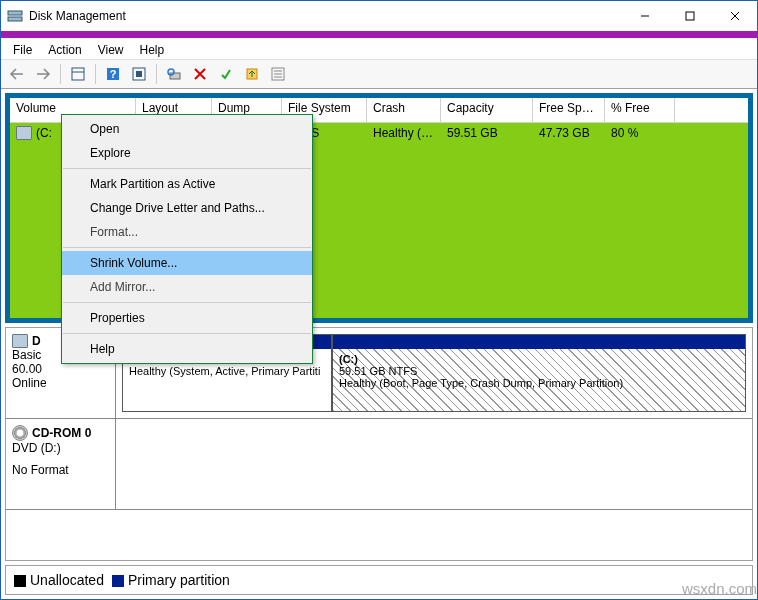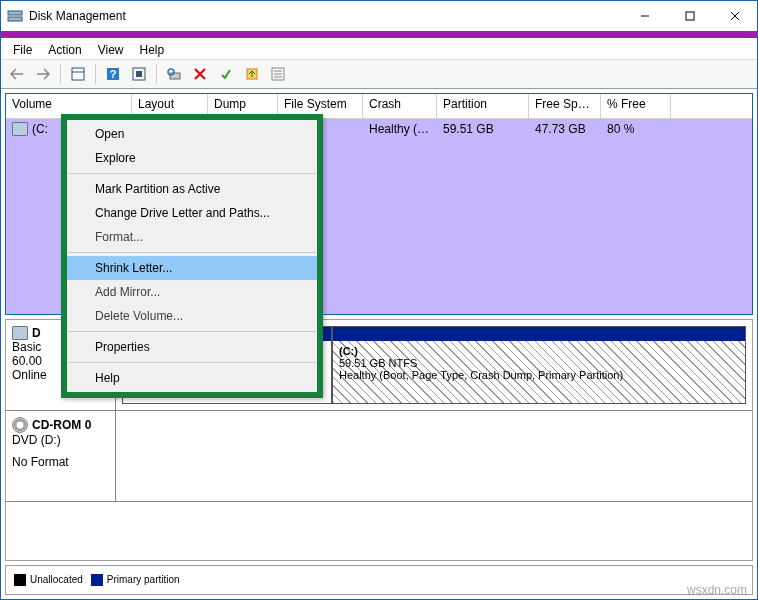--- a/index.html
+++ b/index.html
@@ -8,45 +8,45 @@
 .titlebar .icon{width:16px;height:16px;margin:0 6px;display:inline-block}
 .titlebar .title{flex:1;font-size:12px}
 .winbtns{display:flex}
 .winbtn{width:45px;height:29px;display:flex;align-items:center;justify-content:center}
 .menubar{height:21px;display:flex;align-items:flex-end;padding:0 4px;gap:0}
 .menubar span{padding:2px 8px}
 .toolbar{height:28px;border-top:1px solid #e0e0e0;border-bottom:1px solid #a0a0a0;display:flex;align-items:center;padding:0 4px;gap:2px;background:#f7f7f7}
 .tb{width:22px;height:22px;display:flex;align-items:center;justify-content:center;border:1px solid transparent}
 .tsep{width:1px;height:20px;background:#ccc;margin:0 3px}
 .content{flex:1;display:flex;flex-direction:column;padding:4px;gap:4px;overflow:hidden}
-.listpanel{height:220px;border:1px solid #0369a1;background:#c4b5fd;overflow:auto}
+.listpanel{height:220px;border:5px solid #0369a1;background:#84cc16;overflow:auto}
 .listhead{height:24px;border-bottom:1px solid #d0d0d0;background:#fff}
 .listhead,.listrow{display:flex}
 .col{padding:3px 6px;border-right:1px solid #e0e0e0;overflow:hidden;text-overflow:ellipsis;white-space:nowrap;box-sizing:border-box}
 .listhead .col{border-right:1px solid #d0d0d0}
 .c0{width:126px}.c1{width:76px}.c2{width:70px}.c3{width:85px}.c4{width:74px}.c5{width:92px}.c6{width:72px}.c7{width:70px}
 .listrow .col{border-right:none}
 .iconcell{display:flex;align-items:center;gap:4px}
 .graphpanel{flex:1;border:1px solid #a0a0a0;background:#fff;overflow:auto}
 .diskrow{display:flex;border-bottom:1px solid #888;height:90px}
 .diskinfo{width:110px;border-right:1px solid #888;padding:6px;box-sizing:border-box}
 .diskinfo .dname{font-weight:bold;display:flex;align-items:center;gap:4px}
 .diskparts{flex:1;display:flex;padding:6px;gap:0}
 .part{flex:1;border:1px solid #555;display:flex;flex-direction:column;box-sizing:border-box}
 .part .phdr{height:14px;flex-shrink:0}
 .part .pbody{padding:4px 6px;font-size:11px}
 .hatch{background-image:repeating-linear-gradient(45deg,#999 0 1px,transparent 1px 6px);background-color:#fff}
-.legend{height:28px;border:1px solid #a0a0a0;display:flex;align-items:center;padding:0 8px;gap:8px;font-size:10px}
+.legend{height:28px;border:1px solid #a0a0a0;display:flex;align-items:center;padding:0 8px;gap:8px;font-size:14px}
 .swatch{width:12px;height:12px;display:inline-block;vertical-align:middle;margin-right:4px}
-.ctx{position:absolute;left:60px;top:113px;width:250px;background:#f0f0f0;border:6px solid #15803d;box-shadow:2px 2px 4px rgba(0,0,0,.25);padding:2px 0;z-index:10}
+.ctx{position:absolute;left:60px;top:113px;width:250px;background:#f0f0f0;border:1px solid #15803d;box-shadow:2px 2px 4px rgba(0,0,0,.25);padding:2px 0;z-index:10}
 .ctx .mi{padding:5px 28px;white-space:nowrap}
 .ctx .mi.disabled{color:#404040}
 .ctx .mi.hl{background:#91c9f7}
 .ctx .msep{height:1px;background:#ccc;margin:3px 1px}
-.watermark{position:absolute;right:10px;bottom:2px;font-size:12px;color:#aaa}
+.watermark{position:absolute;right:0;bottom:2px;font-size:15px;color:#aaa}
 .driveicon{width:14px;height:12px;background:#bcd;border:1px solid #678;border-radius:1px;display:inline-block}
 .cdicon{width:14px;height:14px;border:1px solid #888;border-radius:50%;display:inline-block;background:radial-gradient(circle,#fff 30%,#ccc 31%,#888 60%,#ccc 61%)}
 </style>
 </head>
 <body>
 
 <div class="window">
   <div class="titlebar">
     <span class="icon">
       <svg width="16" height="16" viewBox="0 0 16 16">
@@ -147,21 +147,21 @@
   </div>
 
   <div class="content">
     <div class="listpanel">
       <div class="listhead">
         <div class="col c0">Volume</div>
         <div class="col c1">Layout</div>
         <div class="col c2">Dump</div>
         <div class="col c3">File System</div>
         <div class="col c4">Crash</div>
-        <div class="col c5">Partition</div>
+        <div class="col c5">Capacity</div>
         <div class="col c6">Free Spa...</div>
         <div class="col c7">% Free</div>
       </div>
       <div id="rows">
           <div class="listrow">
             <div class="col c0 iconcell">
               <span class="driveicon"></span>
               <span>(C:</span>
             </div>
             <div class="col c1"></div>
@@ -226,22 +226,21 @@
   </div>
 
   <div class="ctx" id="ctx">
       <div class="mi">Open</div>
       <div class="mi">Explore</div>
       <div class="msep"></div>
       <div class="mi">Mark Partition as Active</div>
       <div class="mi">Change Drive Letter and Paths...</div>
       <div class="mi disabled">Format...</div>
       <div class="msep"></div>
-      <div class="mi hl">Shrink Letter...</div>
+      <div class="mi hl">Shrink Volume...</div>
       <div class="mi disabled">Add Mirror...</div>
-      <div class="mi disabled">Delete Volume...</div>
       <div class="msep"></div>
       <div class="mi">Properties</div>
       <div class="msep"></div>
       <div class="mi">Help</div>
     </div>
   <div class="watermark">wsxdn.com</div>
 </div>
 
 </body></html>

